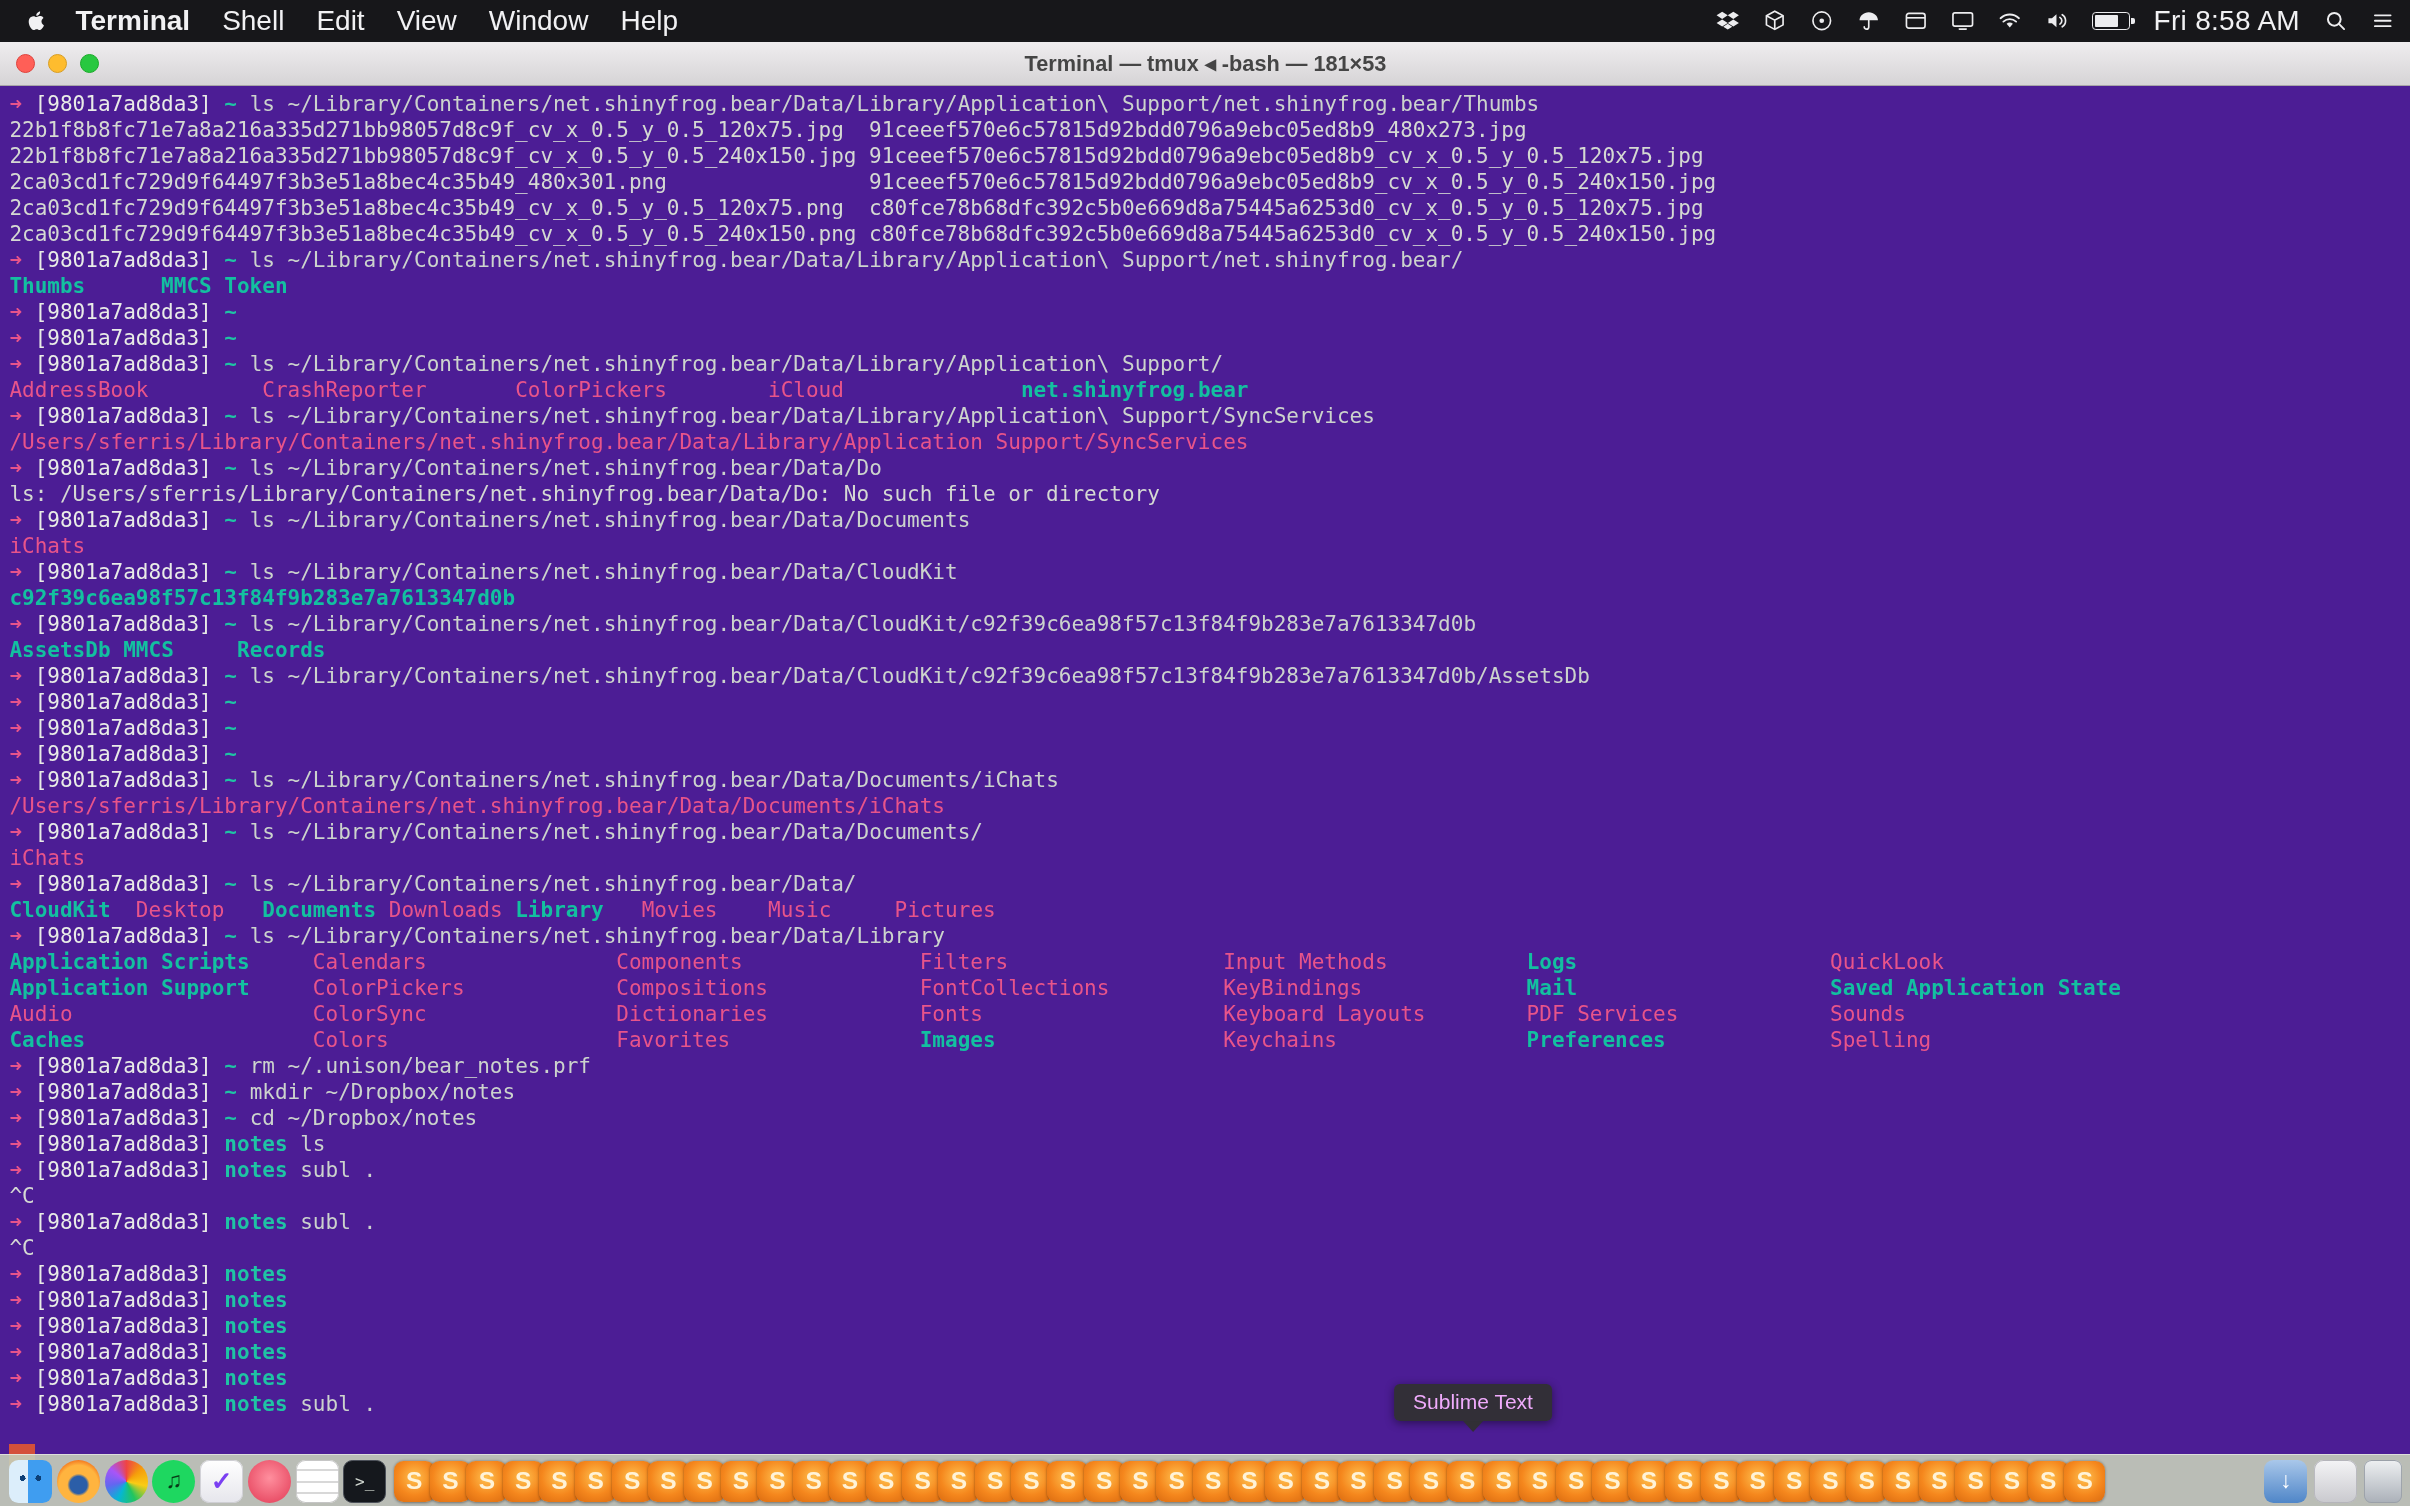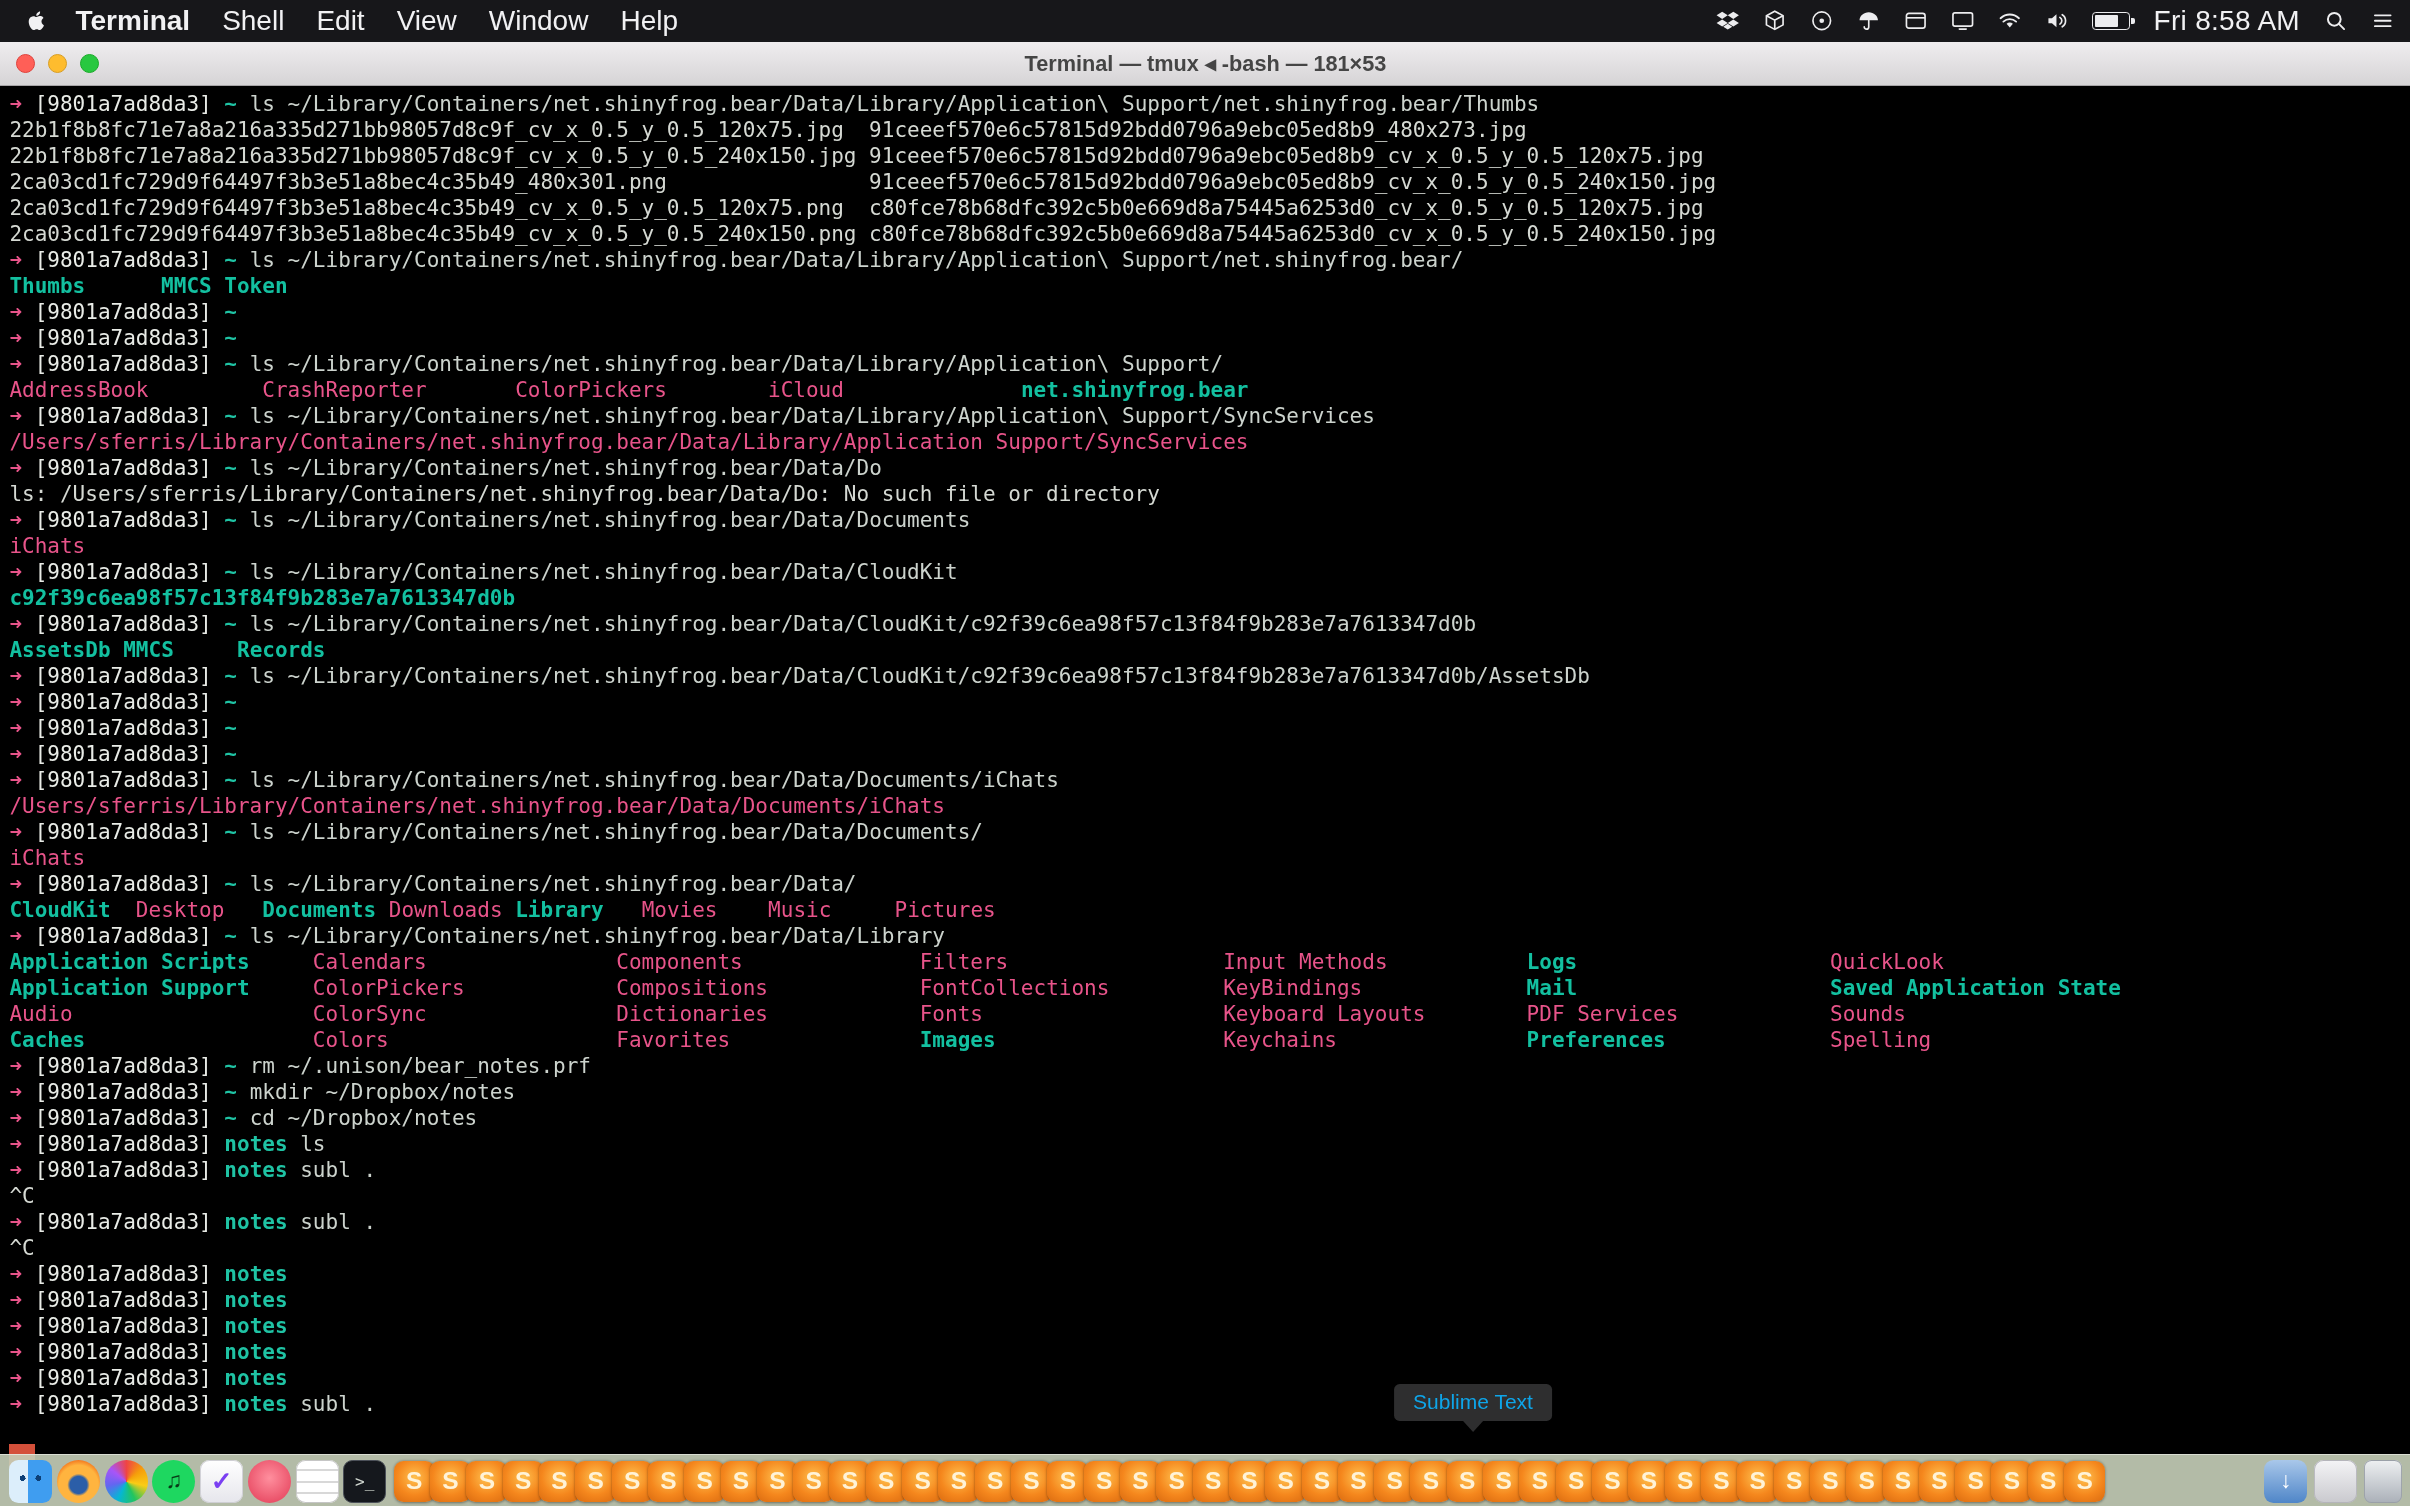--- a/index.html
+++ b/index.html
@@ -29,21 +29,21 @@
     background:linear-gradient(#efedef,#d6d4d6); border-bottom:0.9px solid #a7a5a7;
     display:flex; align-items:center; }
   .traffic { position:absolute; left:16px; display:flex; gap:13px; }
   .tl { width:19px; height:19px; border-radius:50%; }
   .tl-red { background:#ff5f57; border:0.9px solid #df423c; }
   .tl-yellow { background:#febc2e; border:0.9px solid #d89e24; }
   .tl-green { background:#28c840; border:0.9px solid #1aab29; }
   .win-title { flex:1; text-align:center; color:#454545; font-family:"Liberation Sans",sans-serif;
     font-size:21.7px; font-weight:bold; }
 
-  .term { position:absolute; top:44px; left:0; right:0; bottom:0; background:#000000;
+  .term { position:absolute; top:44px; left:0; right:0; bottom:0; background:#4c1d95;
     padding:4.7px 0 0 9.4px; font-family:"DejaVu Sans Mono","DejaVu Sans",monospace;
     font-size:21px; line-height:26px; }
   .tline { height:26px; white-space:pre; }
   .t-arrow { color:#e8548a; font-weight:bold; }
   .t-host  { color:#e9ece7; }
   .t-cwd   { color:#1fc3a4; font-weight:bold; }
   .t-cmd   { color:#ccd3cd; }
   .t-fg    { color:#d5d9d3; }
   .t-pk    { color:#e8548a; font-weight:normal; }
   .t-cy    { color:#13c0a0; font-weight:bold; }
@@ -79,21 +79,21 @@
   .icon-terminal-app { background:#15181d; border:0.9px solid #4a4f58; }
   .icon-terminal-app .glyph { color:#cfd6cf; font-family:"DejaVu Sans Mono",monospace; font-size:16px; }
   .icon-downloads { background:linear-gradient(#a9c7ea,#4f86c8); }
   .icon-downloads .glyph { color:#ffffff; font-size:22.6px; font-weight:bold; }
   .icon-documents { background:linear-gradient(#f4f4f6,#c9c9ce); box-shadow:inset 0 0 0 0.9px #b5b5bb; }
   .icon-trash { width:38px; background:linear-gradient(#eef0f2,#aab0b8); border-radius:7.5px; box-shadow:inset 0 0 0 0.9px #9aa0a8; }
 
   
   .tooltip-wrap { position:absolute; left:1473px; bottom:75px; transform:translateX(-50%);
     display:flex; flex-direction:column; align-items:center; z-index:30; }
-  .tooltip { background:rgba(48,48,50,0.95); color:#0ea5e9; font-family:"Liberation Sans",sans-serif;
+  .tooltip { background:rgba(48,48,50,0.95); color:#f0abfc; font-family:"Liberation Sans",sans-serif;
     font-size:21px; padding:6.6px 19px; border-radius:5.6px; white-space:nowrap;
     box-shadow:0 1.9px 9.4px rgba(0,0,0,.45); }
   .tooltip-arrow { width:0; height:0; border-left:10.4px solid transparent;
     border-right:10.4px solid transparent; border-top:11.3px solid rgba(48,48,50,0.95); }
 </style>
 </head>
 <body>
 
 <div class="screen">
 

